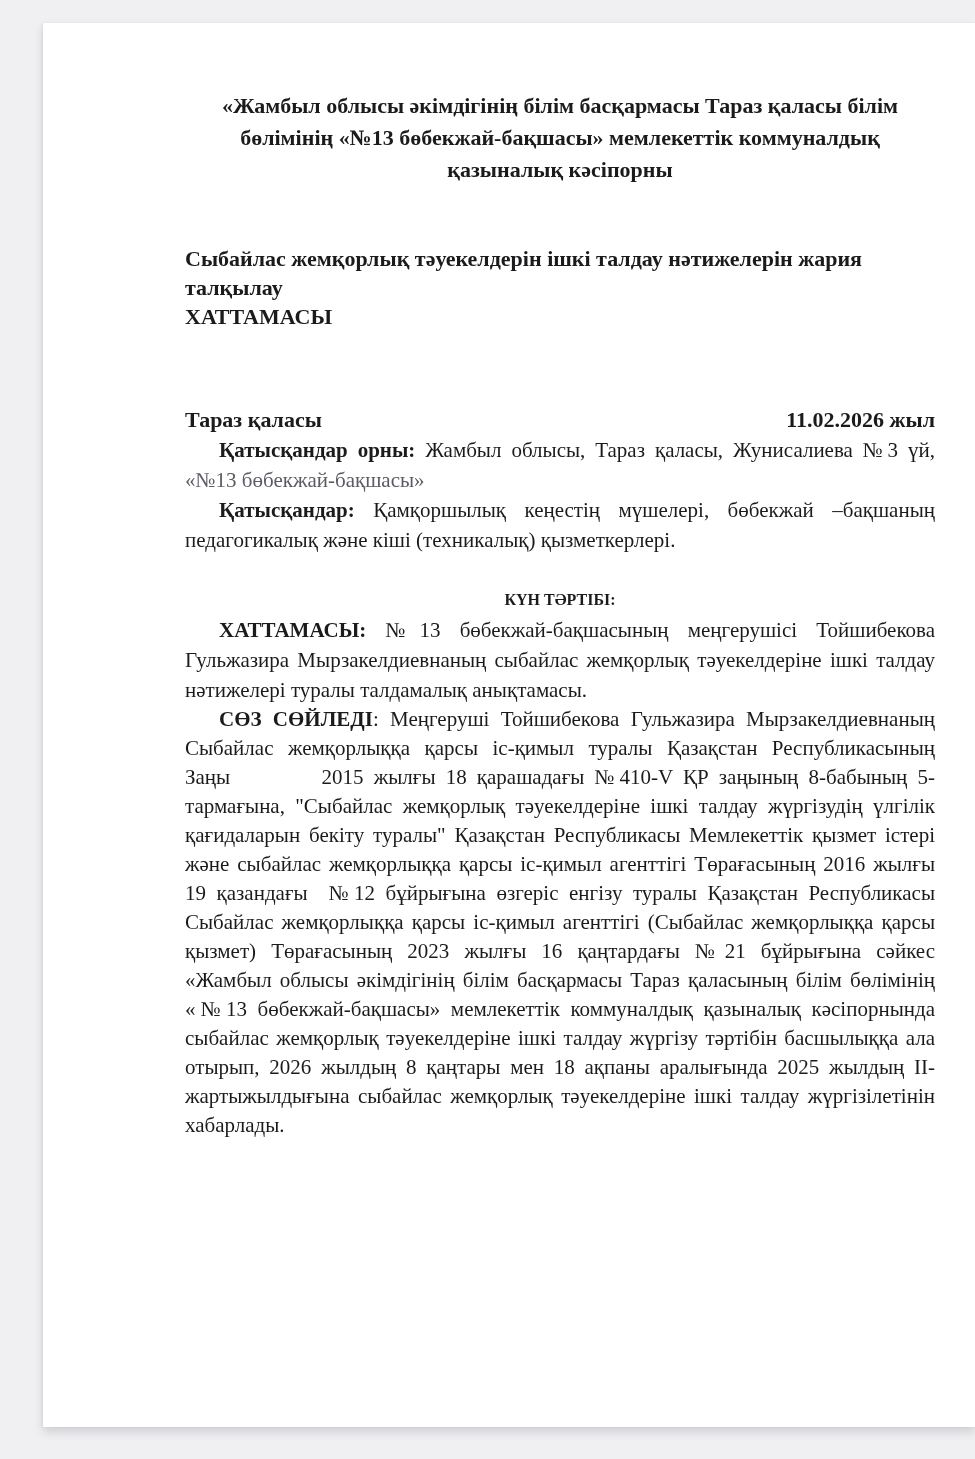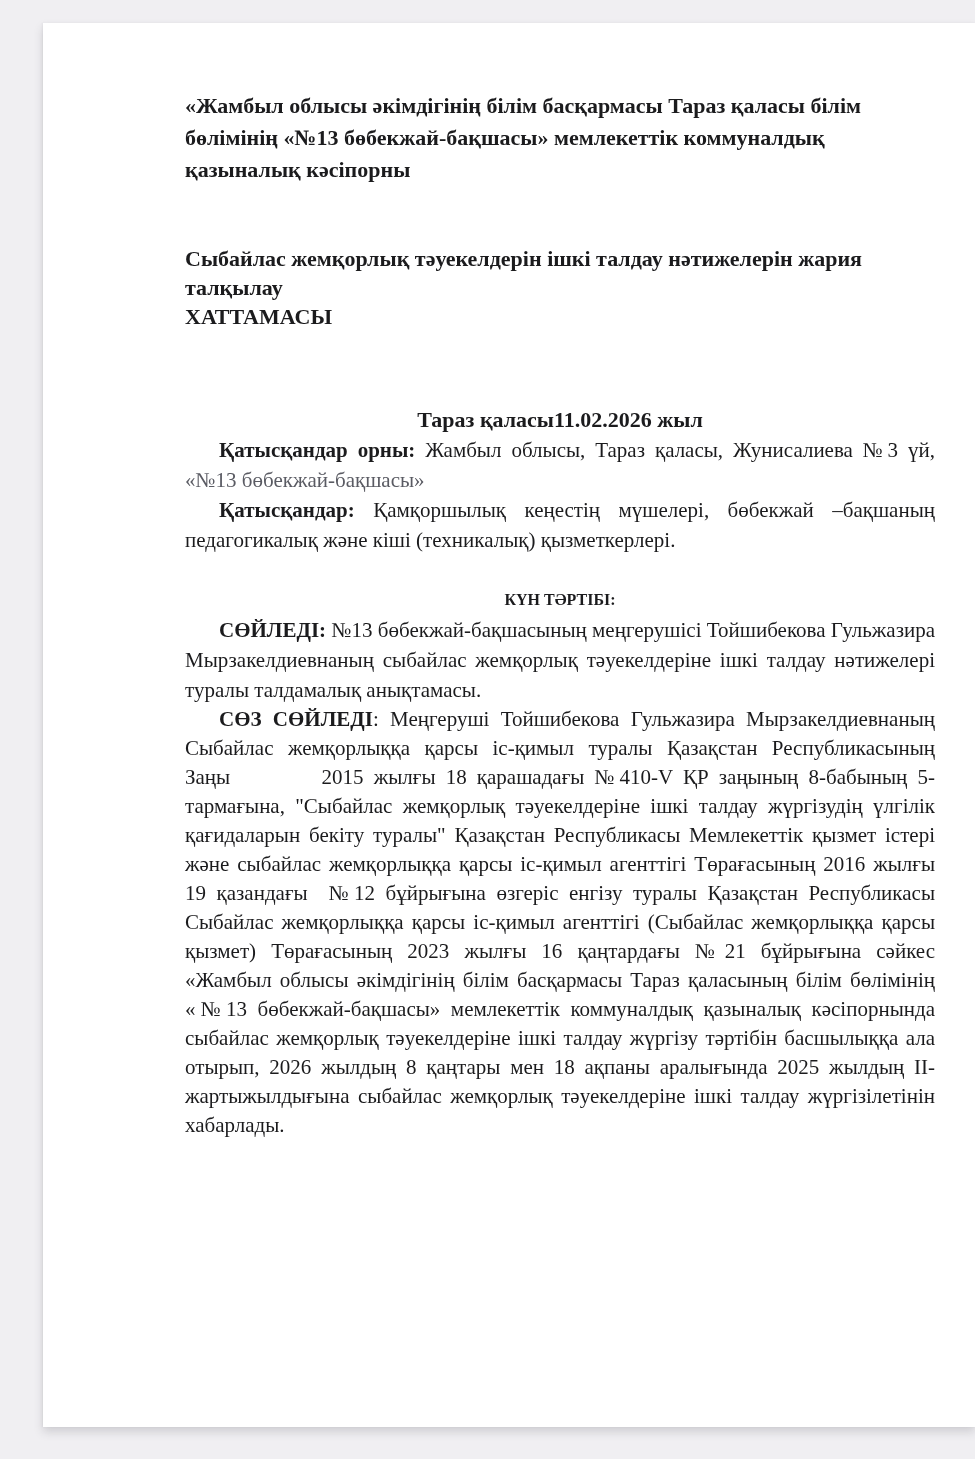--- a/index.html
+++ b/index.html
@@ -28,33 +28,33 @@
     padding: 0 40px 0 142px; 
     color: #1b1b1d;
     font-size: 21px;
     line-height: 30px;
   }
   .doc-title {
     margin: 67px 0 0 0;
     font-size: 22px;
     line-height: 32px;
     font-weight: bold;
-    text-align: left;
+    text-align: center;
   }
   .subtitle-block {
     margin-top: 58px;
     font-size: 22px;
     line-height: 29px;
     font-weight: bold;
     text-align: left;
   }
   .place-date {
     margin-top: 74px;
     display: flex;
-    justify-content: center;
+    justify-content: space-between;
     font-weight: bold;
     font-size: 22px;
   }
   p.para {
     margin: 0;
     text-align: justify;
   }
   p.indent { text-indent: 34px; }
   .venue-para { margin-top: 40px; }
   .grey { color: #5a5b63; }
@@ -95,19 +95,19 @@
         <span>11.02.2026 жыл</span>
       </div>
 
       <p class="para indent venue-para"><b>Қатысқандар орны:</b><span> Жамбыл облысы, Тараз қаласы, Жунисалиева №3 үй, </span><span class="grey">«№13 бөбекжай-бақшасы»</span></p>
 
       <p class="para indent"><b>Қатысқандар:</b><span> Қамқоршылық кеңестің мүшелері, бөбекжай –бақшаның педагогикалық және кіші (техникалық) қызметкерлері.</span></p>
 
       <div class="agenda-heading">КҮН ТӘРТІБІ:</div>
 
 
-      <p class="para indent heard-para"><b>СӨЙЛЕДІ:</b><span> №13 бөбекжай-бақшасының меңгерушісі Тойшибекова Гульжазира Мырзакелдиевнаның сыбайлас жемқорлық тәуекелдеріне ішкі талдау нәтижелері туралы талдамалық анықтамасы.</span></p>
+      <p class="para indent heard-para"><b>ХАТТАМАСЫ:</b><span> №13 бөбекжай-бақшасының меңгерушісі Тойшибекова Гульжазира Мырзакелдиевнаның сыбайлас жемқорлық тәуекелдеріне ішкі талдау нәтижелері туралы талдамалық анықтамасы.</span></p>
 
       <p class="para indent speech-para"><b>СӨЗ СӨЙЛЕДІ</b><span>: Меңгеруші Тойшибекова Гульжазира Мырзакелдиевнаның Сыбайлас жемқорлыққа қарсы іс-қимыл туралы Қазақстан Республикасының Заңы&nbsp;&nbsp;&nbsp;&nbsp;&nbsp;&nbsp;&nbsp;&nbsp; 2015 жылғы 18 қарашадағы №410-V ҚР заңының 8-бабының 5-тармағына, "Сыбайлас жемқорлық тәуекелдеріне ішкі талдау жүргізудің үлгілік қағидаларын бекіту туралы" Қазақстан Республикасы Мемлекеттік қызмет істері және сыбайлас жемқорлыққа қарсы іс-қимыл агенттігі Төрағасының 2016 жылғы 19 қазандағы &nbsp;№12 бұйрығына өзгеріс енгізу туралы Қазақстан Республикасы Сыбайлас жемқорлыққа қарсы іс-қимыл агенттігі (Сыбайлас жемқорлыққа қарсы қызмет) Төрағасының 2023 жылғы 16 қаңтардағы №21 бұйрығына сәйкес «Жамбыл облысы әкімдігінің білім басқармасы Тараз қаласының білім бөлімінің «№13 бөбекжай-бақшасы» мемлекеттік коммуналдық қазыналық кәсіпорнында сыбайлас жемқорлық тәуекелдеріне ішкі талдау жүргізу тәртібін басшылыққа ала отырып, 2026 жылдың 8 қаңтары мен 18 ақпаны аралығында 2025 жылдың II-жартыжылдығына сыбайлас жемқорлық тәуекелдеріне ішкі талдау жүргізілетінін хабарлады.</span></p>
 
     </div>
   </div>
 </div>
 
 </body></html>

